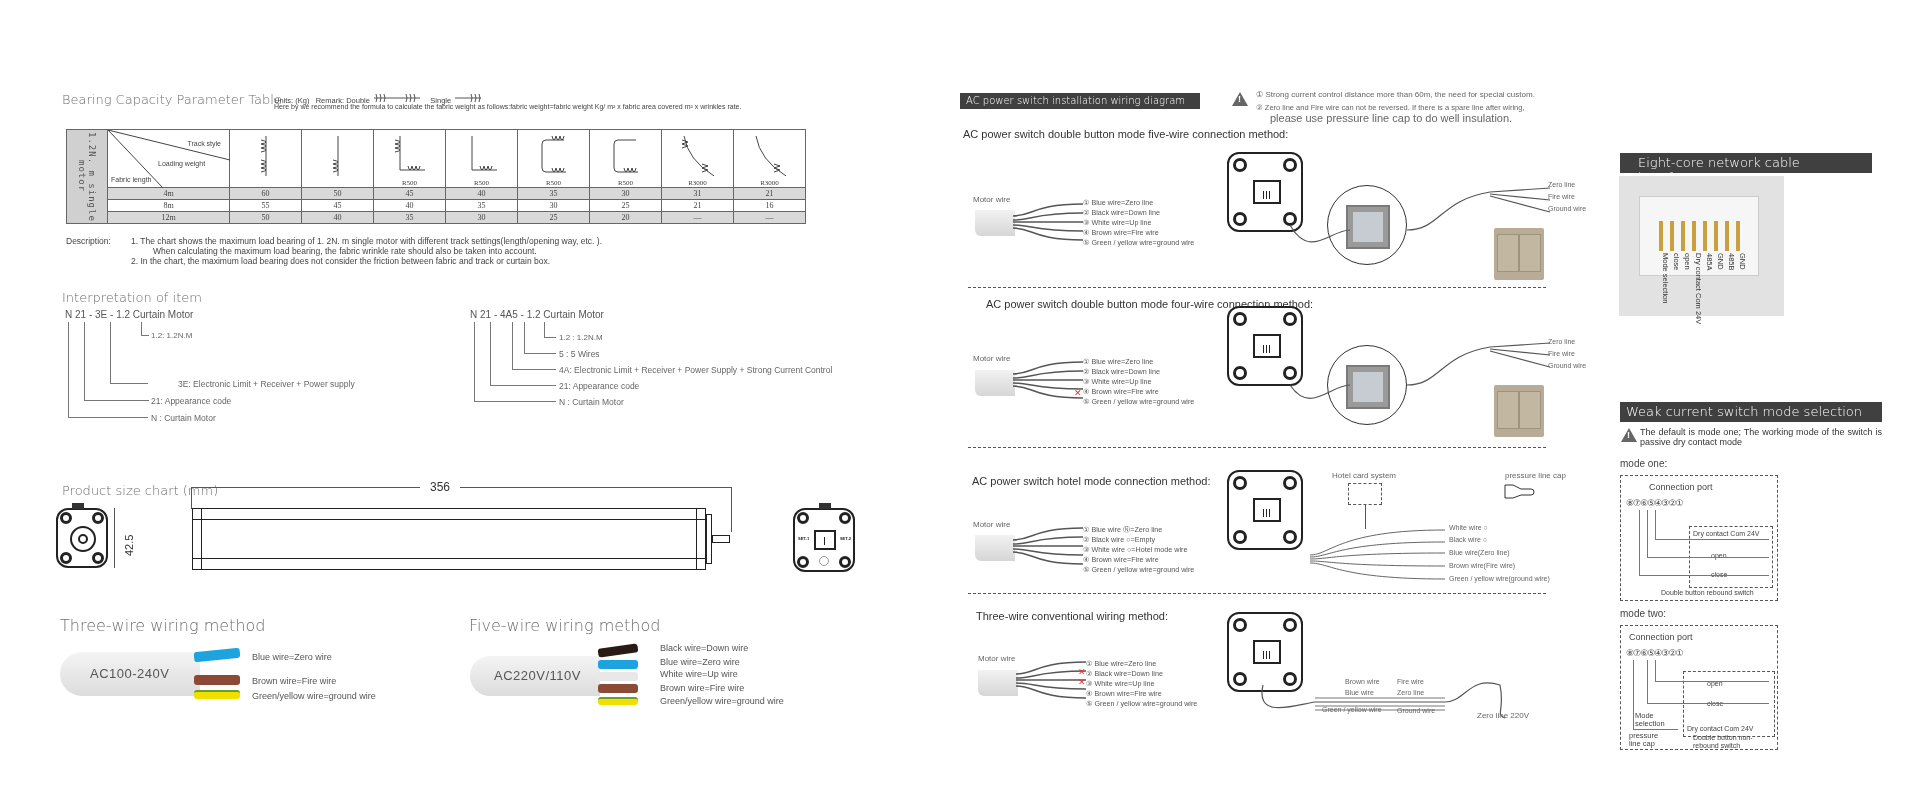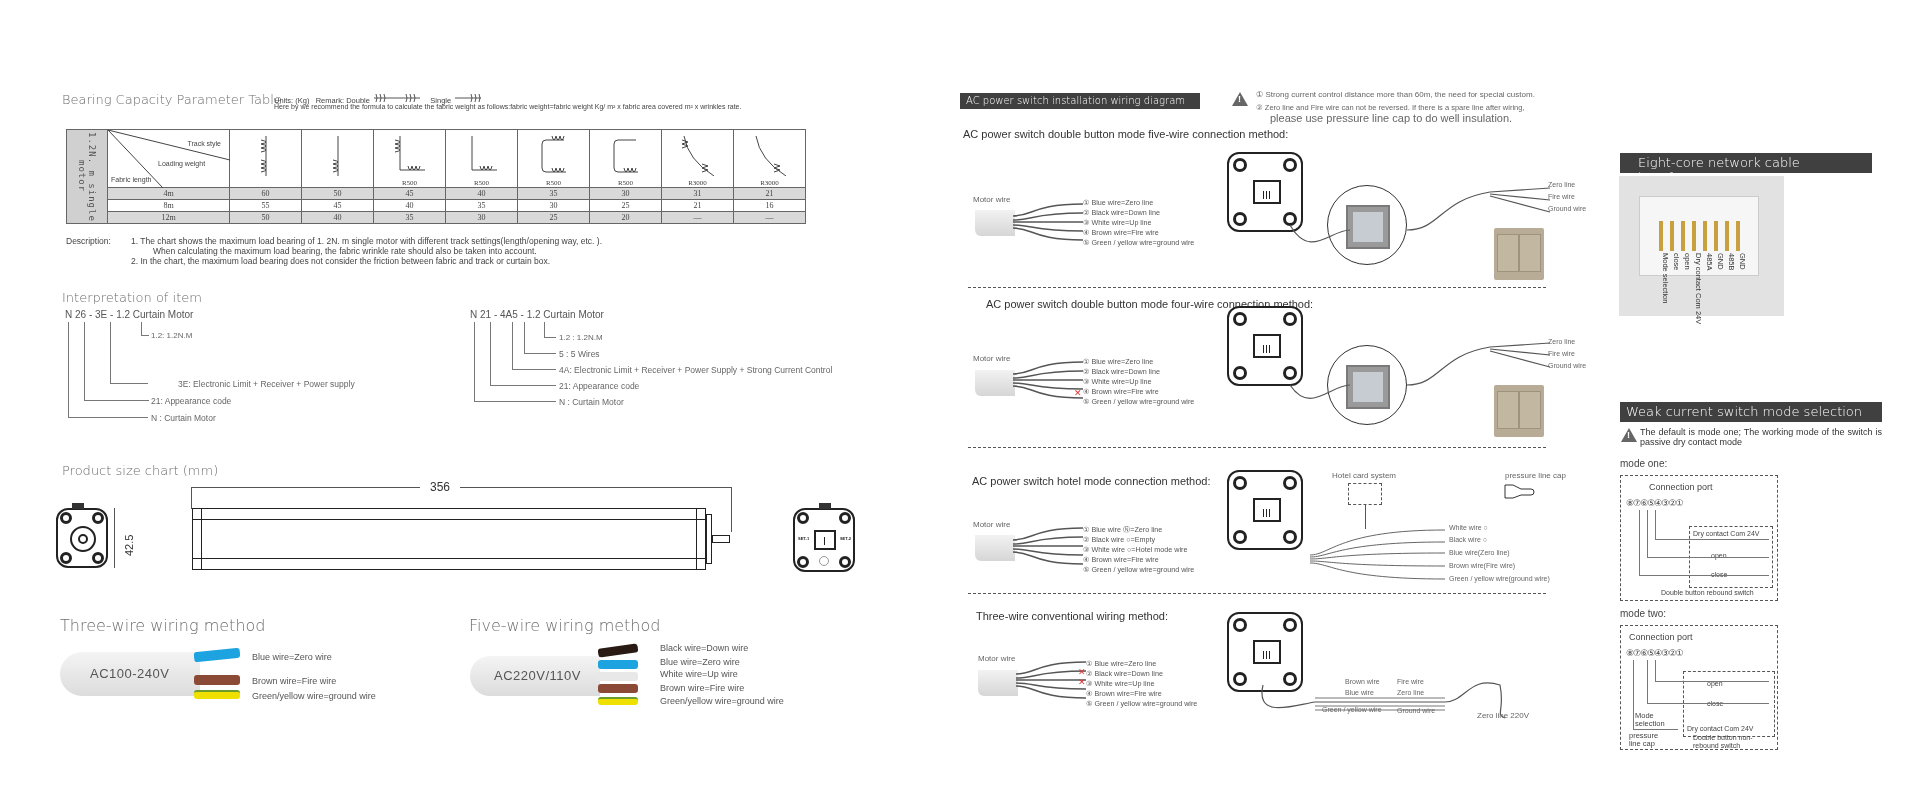--- a/index.html
+++ b/index.html
@@ -26,21 +26,21 @@
   .desc { left: 66px; top: 236px; font-size: 8.5px; color:#444; line-height: 10px; }
   .desc .lbl { position:absolute; left:0; top:0; }
   .desc .lines { position:absolute; left: 65px; top:0; width: 620px; }
 
   
   .int-title { left: 62px; top: 290px; font-size: 13px; }
   .code { font-size: 10px; color:#555; white-space: nowrap; }
   .tree-line { position:absolute; border-left: 1px solid #777; border-bottom: 1px solid #777; }
 
   
-  .ps-title { left: 62px; top: 463px; font-size: 13px; text-align: center; }
+  .ps-title { left: 62px; top: 483px; font-size: 13px; text-align: center; }
   .wm-title { font-size: 16px; }
 
   
   .banner { background: #404040; color: #fff; font-family: "DejaVu Sans", sans-serif; font-weight:300; }
   .sec-title { font-size: 11px; color:#333; white-space: nowrap; }
   .dash { position:absolute; border-top: 1px dashed #555; height:0; }
   .warn { width:0; height:0; border-left: 8px solid transparent; border-right: 8px solid transparent; border-bottom: 14px solid #666; position:absolute; }
   .warn::after { content:"!"; position:absolute; left:-2px; top:2px; color:#fff; font-size:9px; font-weight:bold; }
   .wire-list div { font-size: 7.2px; color:#555; height: 10px; line-height: 10px; white-space: nowrap; }
   .motor-end { position:absolute; border:2px solid #222; border-radius: 12px; background: #fff; }
@@ -183,21 +183,21 @@
 <div class="abs desc">
   <div class="lbl">Description:</div>
   <div class="lines">
     <div>1.  The chart shows the maximum load bearing of 1. 2N. m single motor with different track settings(length/opening way, etc. ).</div>
     <div style="padding-left:22px;">When calculating the maximum load bearing,  the fabric wrinkle rate should also be taken into account.</div>
     <div>2.  In the chart,  the maximum load bearing does not consider the friction between fabric and track or curtain box.</div>
   </div>
 </div>
 
 <div class="abs h-light int-title">Interpretation of item</div>
-<div class="abs code" style="left:65px;top:309px;">N  26 - 3E  -  1.2 Curtain Motor</div>
+<div class="abs code" style="left:65px;top:309px;">N  21 - 3E  -  1.2 Curtain Motor</div>
 <div class="tree-line" style="left:68px;top:322px;width:10px;height:96px;"></div>
 <div class="tree-line" style="left:84px;top:322px;width:65px;height:79px;"></div>
 <div class="tree-line" style="left:110px;top:322px;width:38px;height:62px;"></div>
 <div class="tree-line" style="left:141px;top:322px;width:8px;height:14px;"></div>
 <div class="tree-line" style="left:68px;top:322px;width:80px;height:96px;"></div>
 <div class="abs xs" style="left:151px;top:331px;font-size:8px;">1.2:  1.2N.M</div>
 <div class="abs xs" style="left:151px;top:379px;font-size:8.5px;margin-left:27px;">3E:  Electronic Limit + Receiver  + Power supply</div>
 <div class="abs xs" style="left:151px;top:396px;font-size:8.5px;">21:  Appearance code</div>
 <div class="abs xs" style="left:151px;top:413px;font-size:8.5px;">N :  Curtain Motor</div>
 

